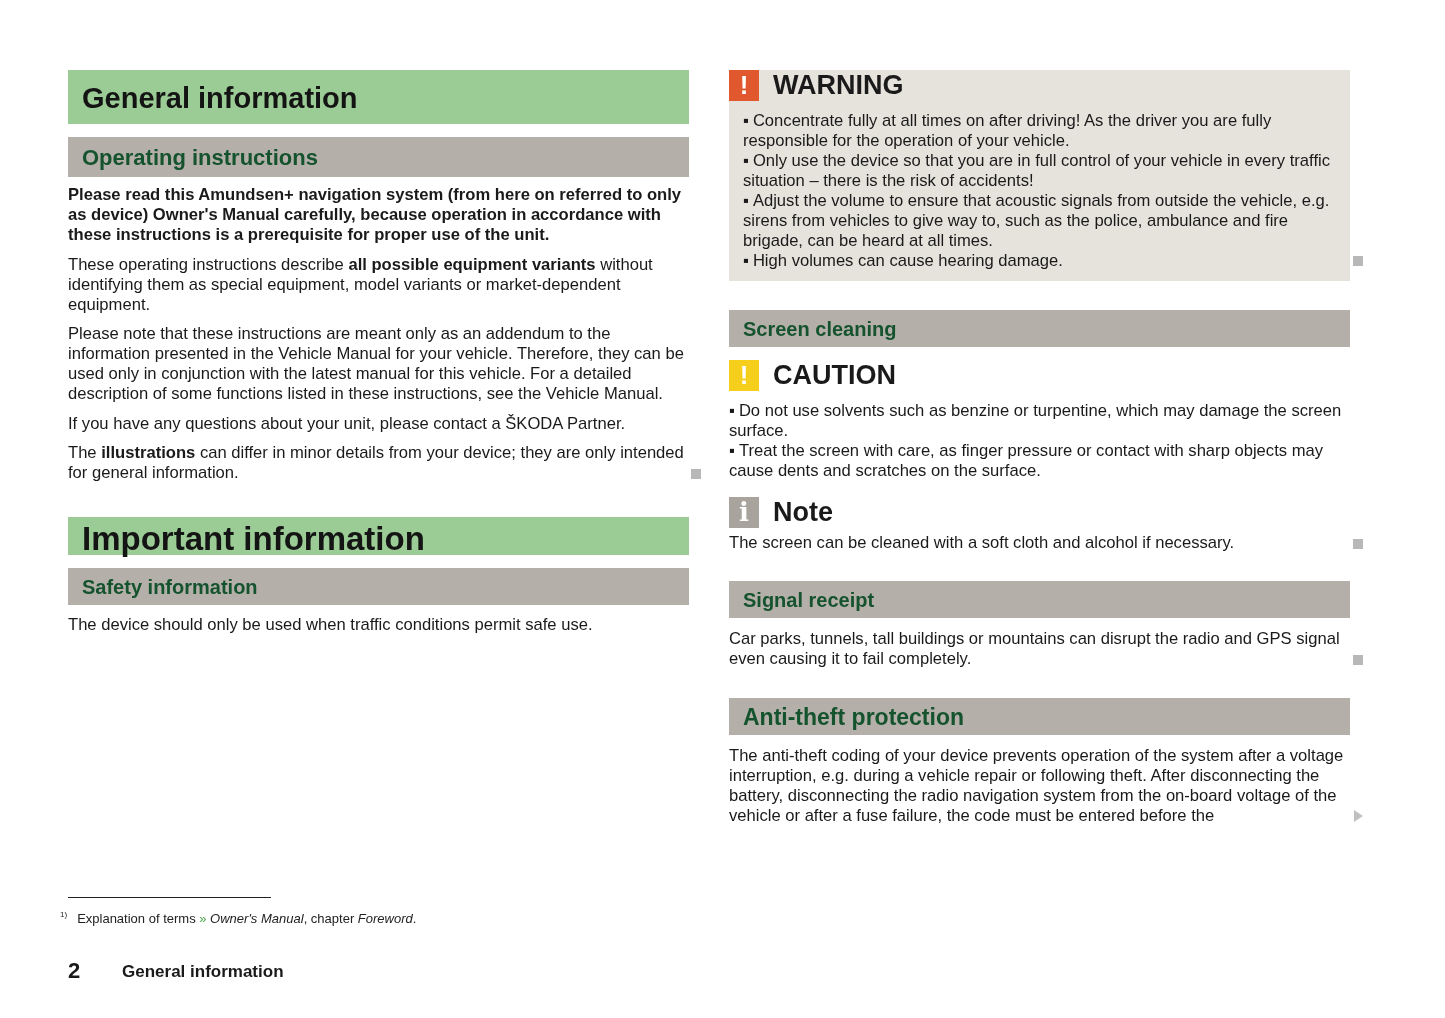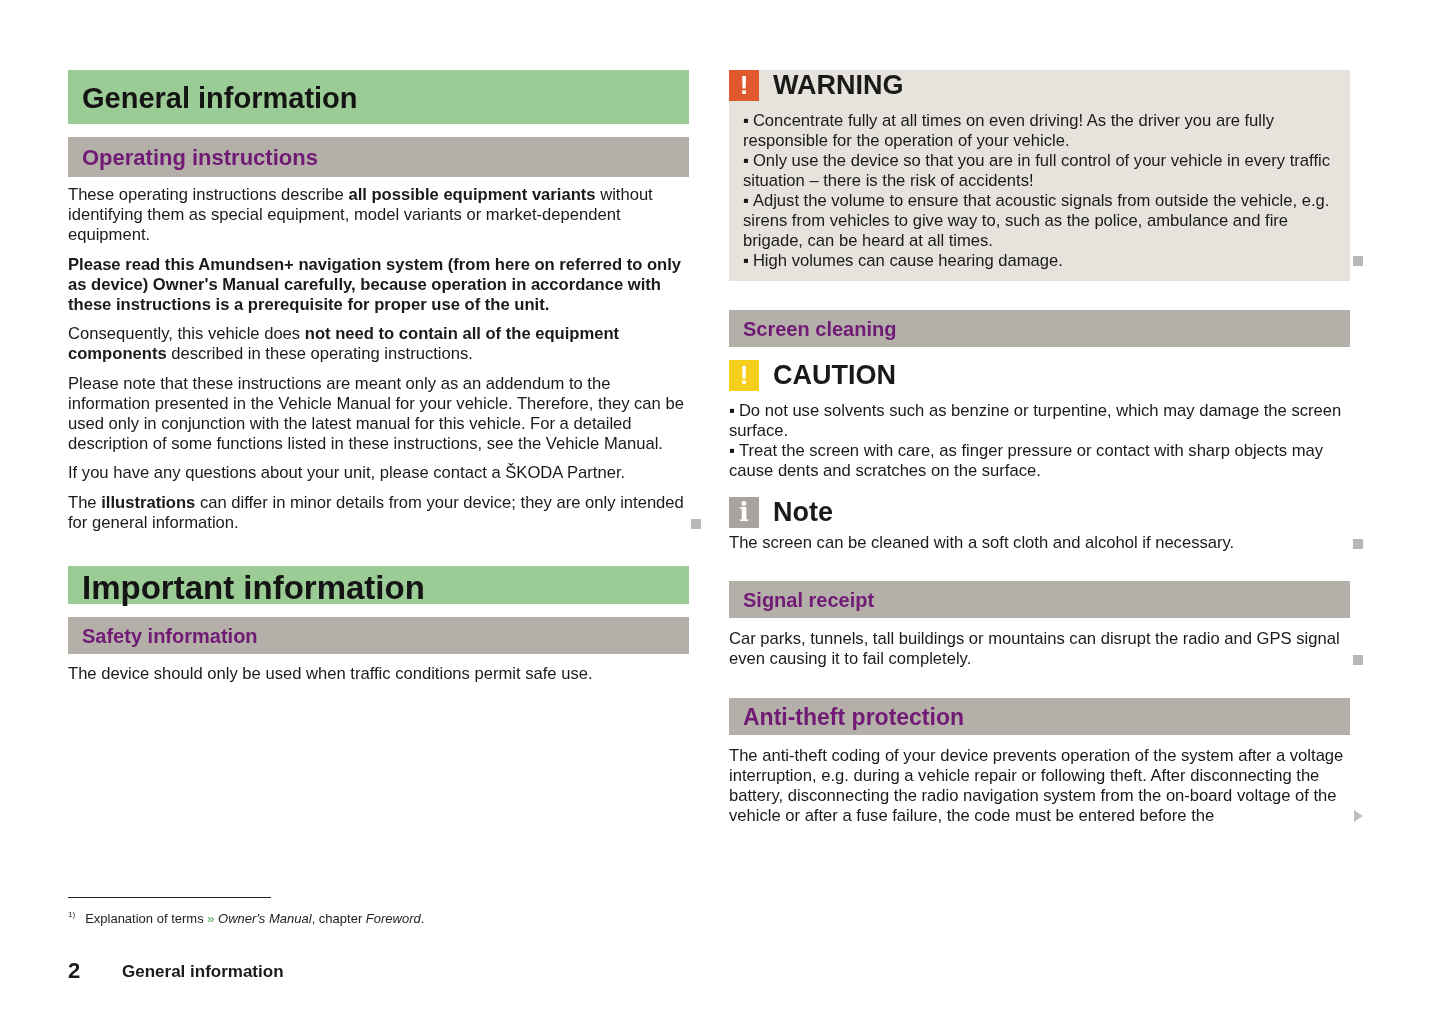--- a/index.html
+++ b/index.html
@@ -4,74 +4,73 @@
 <style>
   html, body { margin: 0; padding: 0; background: #ffffff; }
   body { width: 1445px; height: 1018px; position: relative; overflow: hidden;
          font-family: "Liberation Sans", "DejaVu Sans", sans-serif; color: #1a1a1a; }
   .col { position: absolute; top: 70px; }
   .col-left { left: 68px; width: 621px; }
   .col-right { left: 729px; width: 621px; }
 
   .h1 { background: #9ccc95; color: #141414; font-weight: bold; font-size: 29px;
         height: 54px; line-height: 57px; padding-left: 14px; box-sizing: border-box; }
-  .h2 { background: #b5afaa; color: #701a75; font-weight: bold; font-size: 22px;
+  .h2 { background: #b5afaa; color: #14532d; font-weight: bold; font-size: 22px;
         height: 40px; line-height: 42px; padding-left: 14px; box-sizing: border-box; }
   p { margin: 0; font-size: 16.6px; line-height: 20px; }
   .para { margin-bottom: 9.5px; }
   .endmark { position: absolute; right: -37px; width: 10px; height: 10px; background: #b8b8b8; }
   .endmark.r { right: -13px; }
   .notice-head { display: flex; align-items: center; height: 31px; }
   .notice-icon { width: 30px; height: 31px; color: #fff; font-weight: bold; font-size: 26px;
                  text-align: center; line-height: 31px; margin-right: 14px; }
   .notice-title { font-weight: bold; font-size: 27px; }
   .warning-box { background: #e6e3dd; padding: 0 14px 10px 14px; margin-left: 0; position: relative; }
   .warning-box .notice-head { margin-left: -14px; }
   .bullet::before { content: "\25AA"; margin-right: 4px; }
   .tri { position: absolute; right: -13px; width: 0; height: 0;
          border-top: 6px solid transparent; border-bottom: 6px solid transparent;
          border-left: 9px solid #c0c0c0; }
   .footline { position: absolute; left: 68px; top: 897px; width: 203px; border-top: 1px solid #222; }
-  .footnote { position: absolute; left: 68px; top: 910px; font-size: 13px; color: #222; }
+  .footnote { position: absolute; left: 60px; top: 910px; font-size: 13px; color: #222; }
   .footnote sup { font-size: 8px; margin-right: 10px; vertical-align: 6px; }
   .footnote .arrow { color: #4aa54a; }
   .footnote i { font-style: italic; }
   .pagenum { position: absolute; left: 68px; top: 958px; font-weight: bold; font-size: 22px; }
   .pagetitle { position: absolute; left: 122px; top: 962px; font-weight: bold; font-size: 17px; }
 </style>
 </head>
 <body>
 
 <div class="col col-left">
   <div class="h1">General information</div>
   <div style="height:13px"></div>
   <div class="h2">Operating instructions</div>
   <div style="height:8px"></div>
+  <p class="para" style="font-weight:bold">Please read this Amundsen+ navigation system (from here on referred to only as device) Owner's Manual carefully, because operation in accordance with these instructions is a prerequisite for proper use of the unit.</p>
   <p class="para"><span>These operating instructions describe </span><b>all possible equipment variants</b><span> without identifying them as special equipment, model variants or market-dependent equipment.</span></p>
-  <p class="para" style="font-weight:bold">Please read this Amundsen+ navigation system (from here on referred to only as device) Owner's Manual carefully, because operation in accordance with these instructions is a prerequisite for proper use of the unit.</p>
-  <p class="para"><span>Consequently, this vehicle does </span><b>not need to contain all of the equipment components</b><span> described in these operating instructions.</span></p>
   <p class="para">Please note that these instructions are meant only as an addendum to the information presented in the Vehicle Manual for your vehicle. Therefore, they can be used only in conjunction with the latest manual for this vehicle. For a detailed description of some functions listed in these instructions, see the Vehicle Manual.</p>
   <p class="para">If you have any questions about your unit, please contact a ŠKODA Partner.</p>
   <p class="para" style="position:relative"><span>The </span><b>illustrations</b><span> can differ in minor details from your device; they are only intended for general information.</span><span class="endmark" style="bottom:4px;right:-12px"></span></p>
   <div style="height:24px"></div>
   <div class="h1" style="height:38px;line-height:43px;font-size:33px">Important information</div>
   <div style="height:13px"></div>
   <div class="h2" style="height:37px;line-height:39px;font-size:20px">Safety information</div>
   <div style="height:10px"></div>
   <p style="font-weight:normal">The device should only be used when traffic conditions permit safe use.</p>
 </div>
 
 <div class="col col-right">
   <div class="warning-box">
     <div class="notice-head">
       <div class="notice-icon" style="background:#e2582e">!</div>
       <div class="notice-title">WARNING</div>
     </div>
     <div style="height:10px"></div>
-    <p class="bullet">Concentrate fully at all times on even driving! As the driver you are fully responsible for the operation of your vehicle.</p>
+    <p class="bullet">Concentrate fully at all times on after driving! As the driver you are fully responsible for the operation of your vehicle.</p>
     <p class="bullet">Only use the device so that you are in full control of your vehicle in every traffic situation – there is the risk of accidents!</p>
     <p class="bullet">Adjust the volume to ensure that acoustic signals from outside the vehicle, e.g. sirens from vehicles to give way to, such as the police, ambulance and fire brigade, can be heard at all times.</p>
     <p class="bullet" style="position:relative">High volumes can cause hearing damage.</p>
     <span class="endmark" style="right:-13px;bottom:15px"></span>
   </div>
 
   <div style="height:29px"></div>
   <div class="h2" style="height:37px;line-height:39px;font-size:20px">Screen cleaning</div>
   <div style="height:13px"></div>
   <div class="notice-head">

